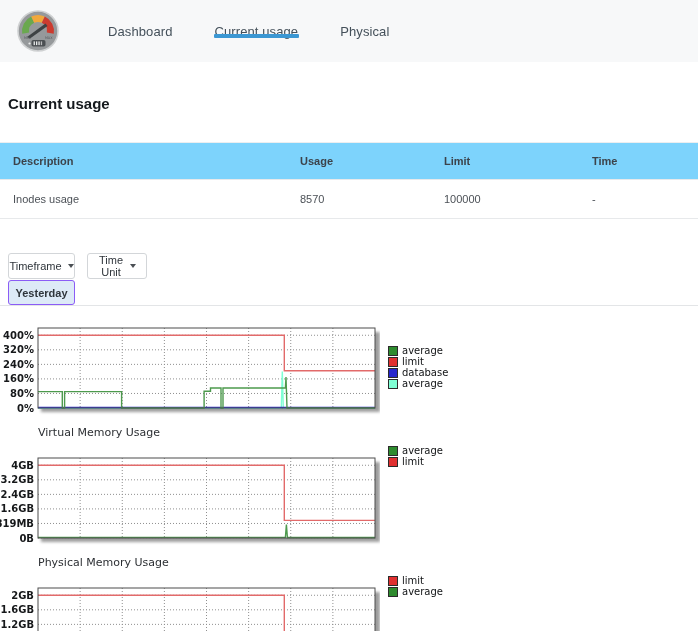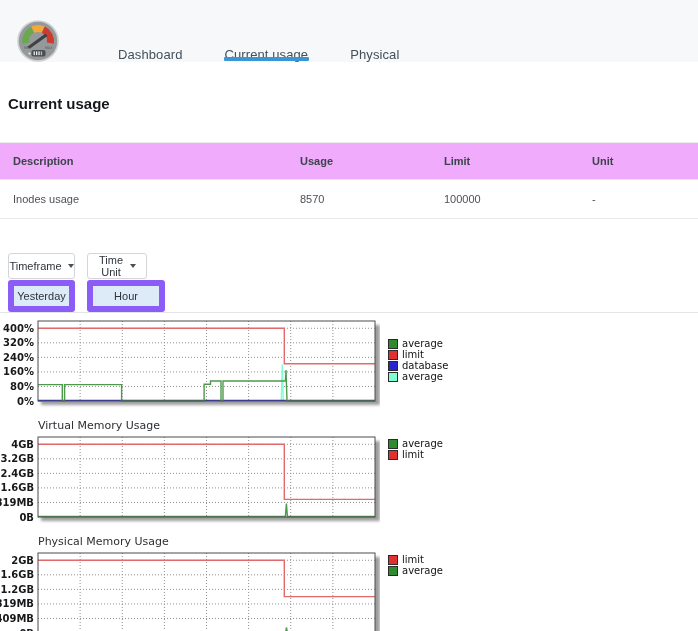--- a/index.html
+++ b/index.html
@@ -1,56 +1,56 @@
 <!DOCTYPE html>
 <html><head>
 <meta charset="utf-8">
 <style>
   html,body{margin:0;padding:0;}
   body{
     width:698px;height:631px;overflow:hidden;background:#fff;
     font-family:"Liberation Sans",sans-serif;position:relative;
   }
   
-  .navbar{height:62px;background:#f7f8f9;display:flex;align-items:flex-end;gap:10px;}
+  .navbar{height:62px;background:#f7f8f9;display:flex;align-items:center;}
   .logo-wrap{display:flex;align-items:center;margin-left:17px;}
   .tabs{display:flex;margin-left:28px;}
   .tab{position:relative;display:flex;align-items:center;padding:0 21px;
        font-size:13px;color:#44505a;cursor:pointer;letter-spacing:.1px;}
   .tab.active::after{content:"";position:absolute;left:20px;right:20px;bottom:1px;
        height:4px;background:#3b97d3;border-radius:1px;}
   
   .page-title{margin:33px 0 0 8px;font-size:15px;font-weight:700;color:#15191d;}
   
   table.usage-table{width:100%;border-collapse:collapse;margin-top:30px;
        table-layout:fixed;font-size:11px;}
-  .usage-table thead tr{background:#f0abfc;}
+  .usage-table thead tr{background:#7dd3fc;}
   .usage-table th{text-align:left;font-weight:700;color:#3c434b;
        padding:12px 0 12px 13px;border-top:1px solid #eceef0;border-bottom:1px solid #e7e9eb;}
   .usage-table td{color:#4c5157;padding:13px 0 13px 13px;border-bottom:1px solid #e7e9eb;}
   
   .filters{margin:34px 0 0 8px;}
   .filter-row{display:flex;column-gap:12px;}
   button.btn{box-sizing:border-box;display:flex;align-items:center;justify-content:center;
        gap:6px;height:26px;font-size:11px;border-radius:3px;cursor:pointer;
        font-family:"Liberation Sans",sans-serif;padding:10px;}
   .btn.drop{width:67px;background:#fff;border:1px solid #d3d6d9;color:#2f353b;}
   .btn.drop.w2{width:60px;}
   .btn.val{width:67px;height:25px;margin-top:1px;background:#ddeaf7;
-       border:6px solid #8b5cf6;color:#2f353b;font-weight:400;}
+       border:1px solid #8b5cf6;color:#2f353b;font-weight:700;}
   .btn.val.w2{width:78px;}
   .caret{width:0;height:0;border-left:3.5px solid transparent;
        border-right:3.5px solid transparent;border-top:4px solid #4a4f54;display:inline-block;}
   .section-divider{border:none;border-top:1px solid #e3e5e7;margin:0;}
   
   .charts{padding-top:3px;}
   .chart-row{position:relative;margin-bottom:10px;}
   .chart-title{margin-left:38px;font-size:11px;color:#2c2f33;height:13px;
        font-family:"DejaVu Sans","Liberation Sans",sans-serif;}
-  .chart-area{margin-top:3px;line-height:0;}
+  .chart-area{margin-top:17px;line-height:0;}
   .chart-legend{position:absolute;left:388px;top:19px;}
   .legend-item{display:flex;align-items:center;gap:4px;height:11px;font-size:10px;
        color:#101214;font-family:"DejaVu Sans",sans-serif;line-height:11px;}
   .swatch{width:8px;height:8px;border:1px solid #2b2b2b;display:inline-block;box-sizing:content-box;}
 </style>
 </head>
 <body>
 
 <svg width="0" height="0" style="position:absolute" aria-hidden="true">
   <defs>
@@ -92,21 +92,21 @@
       <col style="width:287px">
       <col style="width:144px">
       <col style="width:148px">
       <col>
     </colgroup>
   <thead>
     <tr>
       <th>Description</th>
       <th>Usage</th>
       <th>Limit</th>
-      <th>Unit</th>
+      <th>Time</th>
     </tr>
   </thead>
   <tbody>
     <tr>
       <td>Inodes usage</td>
       <td>8570</td>
       <td>100000</td>
       <td>-</td>
     </tr>
   </tbody>
@@ -118,21 +118,20 @@
       <span>Timeframe</span>
       <span class="caret"></span>
     </button>
     <button class="btn drop w2">
       <span>Time Unit</span>
       <span class="caret"></span>
     </button>
   </div>
   <div class="filter-row">
     <button class="btn val">Yesterday</button>
-    <button class="btn val w2">Hour</button>
   </div>
 </div>
 
 <hr class="section-divider">
 
 <div class="charts">
   <div class="chart-row">
     <div class="chart-area"><svg width="380" height="90">
           <rect x="41" y="6" width="339" height="80" fill="#000" opacity="0.38" filter="url(#plotshadow)"></rect>
           <rect x="38" y="2" width="337" height="80" fill="#ffffff"></rect>

